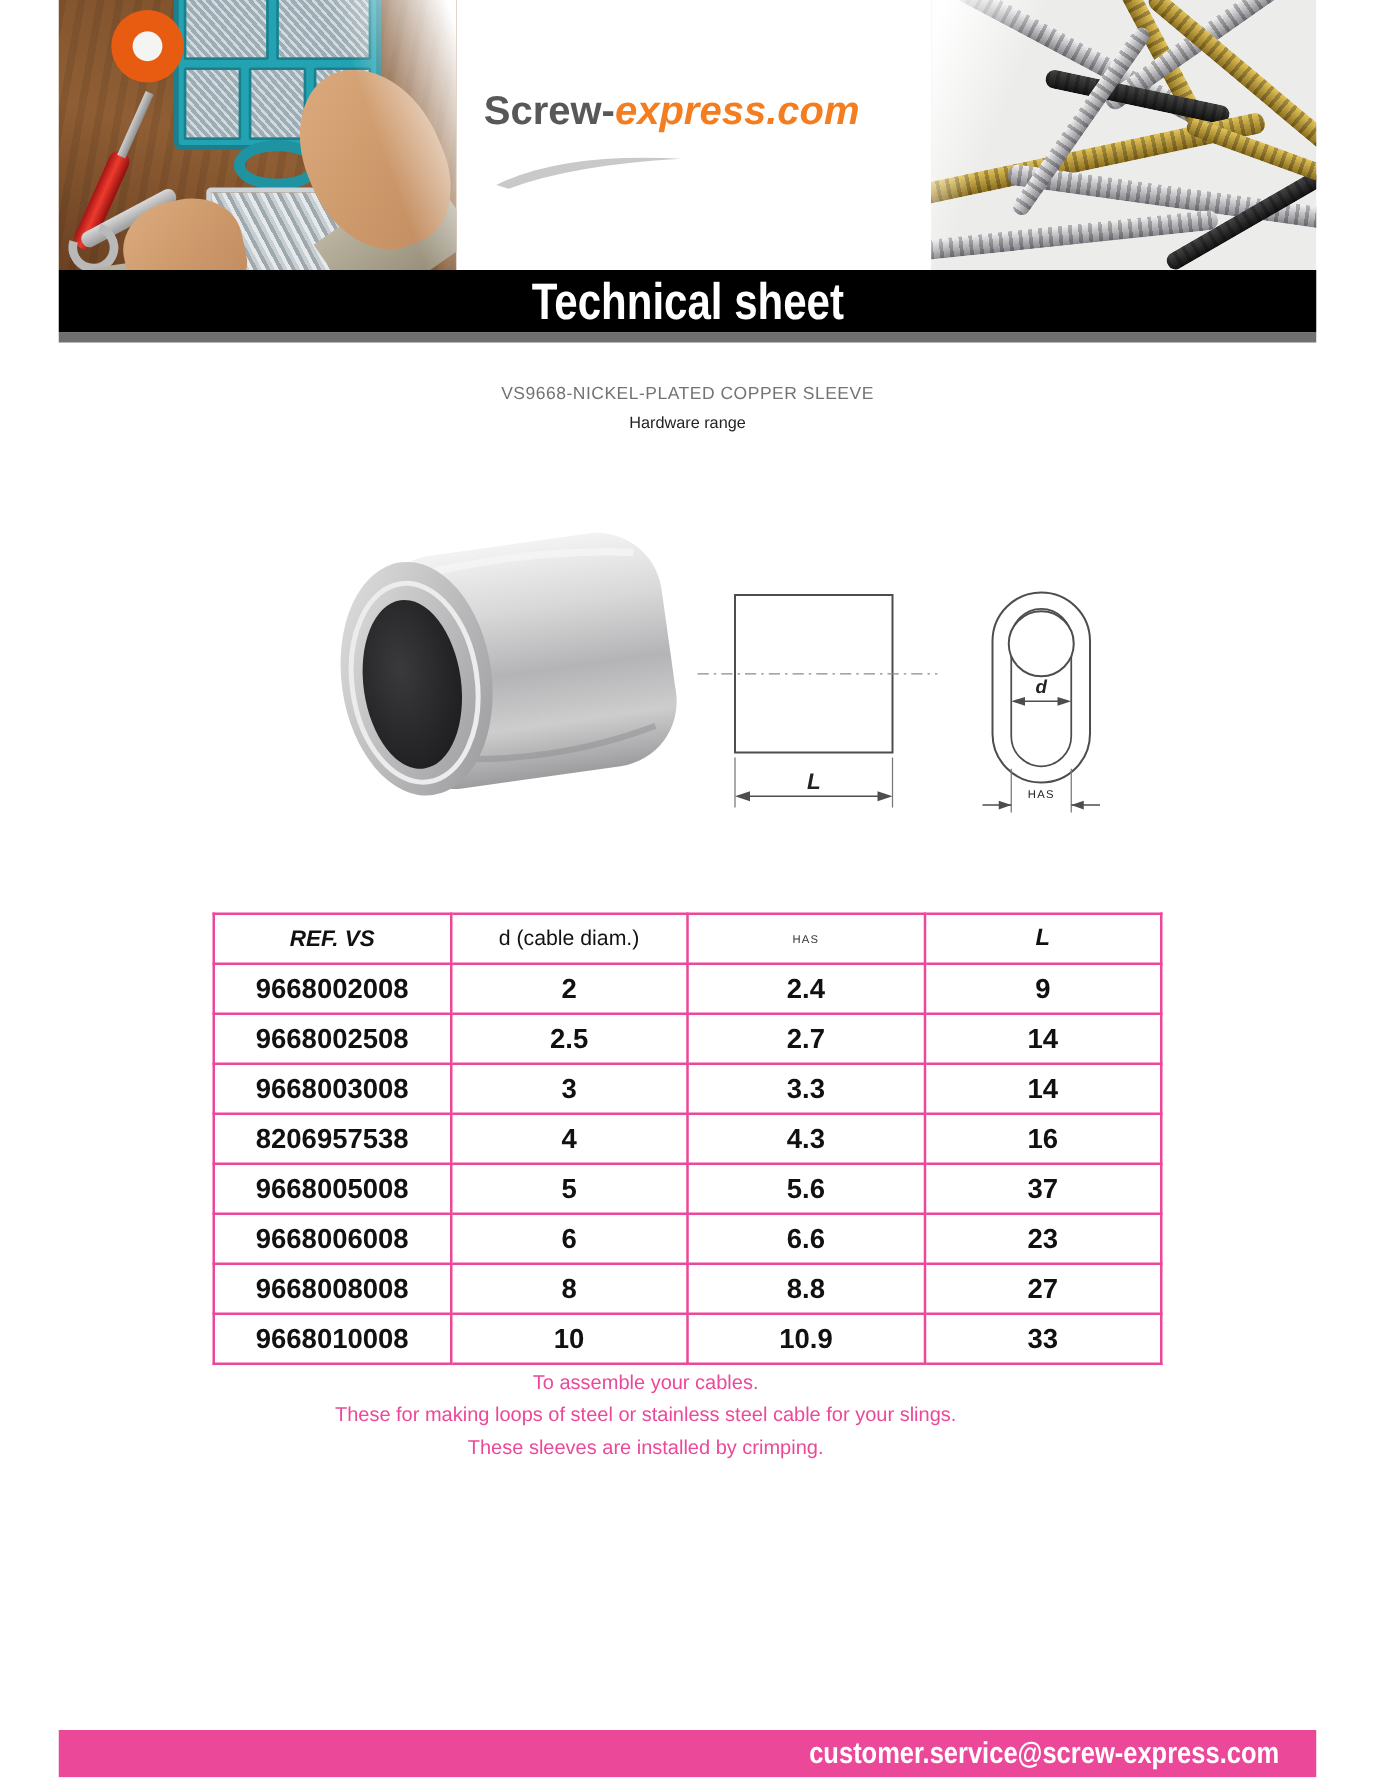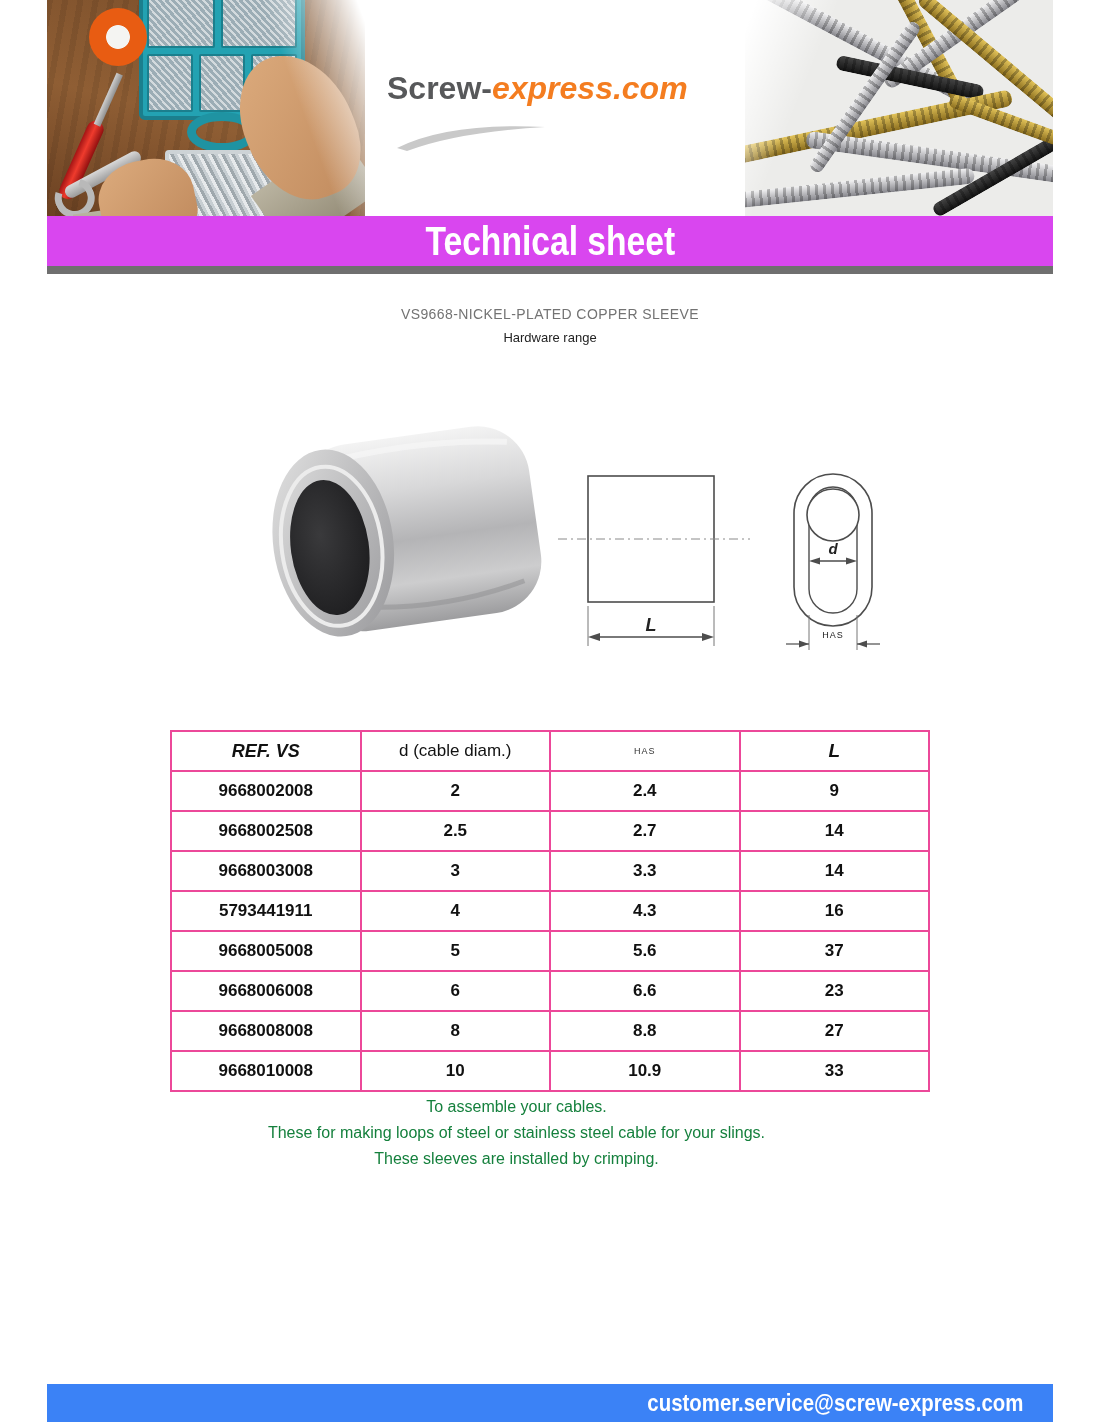--- a/index.html
+++ b/index.html
@@ -51,21 +51,21 @@
   .screw.brass  { --c1:#e3c45a; --c2:#8a6d1e; }
   .screw.black  { --c1:#454545; --c2:#121212; }
 
   .logo-zone { position:absolute; left:365px; top:0; width:380px; height:216px; }
   .logo-text { position:absolute; left:22px; top:70px; font-size:32px; font-weight:700; white-space:nowrap; }
   .logo-part1 { color:#57585a; }
   .logo-part2 { color:#f47d20; font-style:italic; }
   .logo-swoosh { position:absolute; left:26px; top:118px; }
 
   
-  .banner { position:absolute; left:47px; top:216px; width:1006px; height:50px; background:#d946ef;
+  .banner { position:absolute; left:47px; top:216px; width:1006px; height:50px; background:#000000;
     display:flex; align-items:center; justify-content:center; }
   .banner-title { color:#fff; font-size:41px; font-weight:700; letter-spacing:0;
     transform:scaleX(.82); transform-origin:center; white-space:nowrap; }
   .banner-divider { position:absolute; left:47px; top:266px; width:1006px; height:8px; background:#6f6f6f; }
 
   
   .doc-title { position:absolute; left:0; top:306px; width:1100px; text-align:center;
     font-size:14px; letter-spacing:.4px; color:#737373; }
   .doc-subtitle { position:absolute; left:0; top:330px; width:1100px; text-align:center;
     font-size:13px; color:#232323; }
@@ -78,28 +78,28 @@
 
   
   .spec-table { position:absolute; left:170px; top:730px; width:760px; border-collapse:collapse;
     table-layout:fixed; }
   .spec-table th, .spec-table td { border:2px solid #ec4899; height:40px; text-align:center;
     vertical-align:middle; padding:0; }
   .th-ref { font-style:italic; font-weight:700; font-size:18px; }
   .th-d   { font-weight:400; font-size:17px; }
   .th-has { font-weight:400; font-size:9px; letter-spacing:1px; color:#333; }
   .th-l   { font-style:italic; font-weight:700; font-size:19px; }
-  .spec-table td { font-weight:700; font-size:17px; }
-
-  
-  .notes { position:absolute; left:0; top:1094px; width:1033px; text-align:center; color:#15803d; }
+  .spec-table td { font-weight:700; font-size:22px; }
+
+  
+  .notes { position:absolute; left:0; top:1094px; width:1033px; text-align:center; color:#ec4899; }
   .note-line { line-height:26px; font-size:16px; }
 
   
-  .footer-bar { position:absolute; left:47px; top:1384px; width:1006px; height:38px; background:#3b82f6;
+  .footer-bar { position:absolute; left:47px; top:1384px; width:1006px; height:38px; background:#ec4899;
     display:flex; align-items:center; justify-content:flex-end; padding-right:30px; }
   .footer-email { color:#fff; font-size:24px; font-weight:700; text-decoration:none;
     transform:scaleX(.85); transform-origin:right center; white-space:nowrap; }
 </style>
 </head>
 <body>
 
 <div class="page">
 
   <div class="photo photo-left">
@@ -228,21 +228,21 @@
         <td>2.7</td>
         <td>14</td>
       </tr>
       <tr>
         <td>9668003008</td>
         <td>3</td>
         <td>3.3</td>
         <td>14</td>
       </tr>
       <tr>
-        <td>5793441911</td>
+        <td>8206957538</td>
         <td>4</td>
         <td>4.3</td>
         <td>16</td>
       </tr>
       <tr>
         <td>9668005008</td>
         <td>5</td>
         <td>5.6</td>
         <td>37</td>
       </tr>

